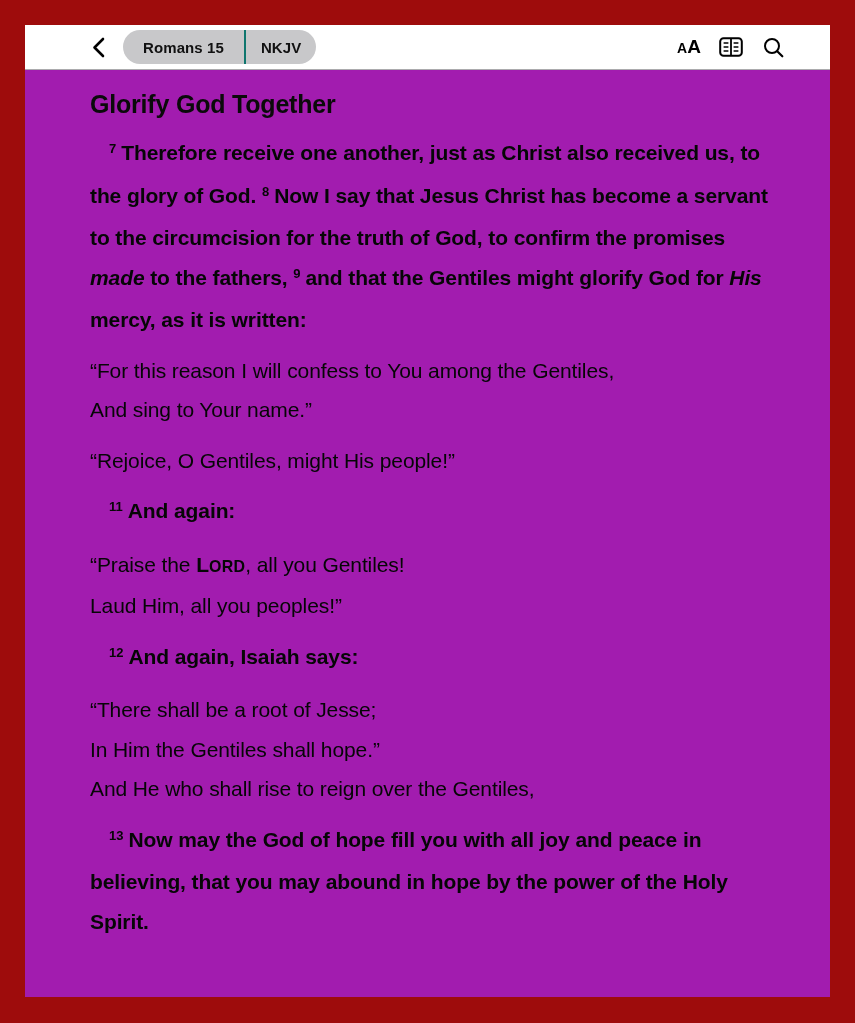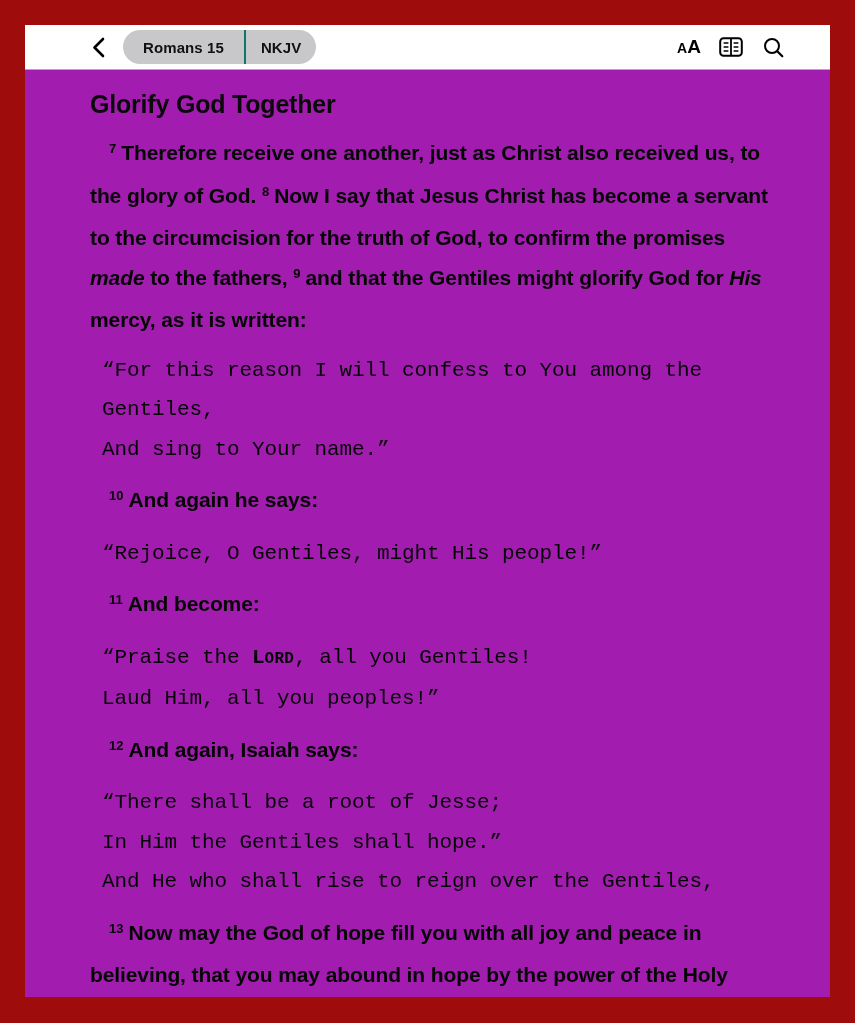--- a/index.html
+++ b/index.html
@@ -73,21 +73,21 @@
   }
   .section-heading {
     font-size: 25px;
     font-weight: 700;
     letter-spacing: -0.2px;
     margin: 8px 0 14px 0;
     color: #0a0a0a;
   }
   .scripture { font-size: 21px; line-height: 39.5px; letter-spacing: -0.1px; color: #060606; }
   .para { text-indent: 19px; margin: 0 0 11px 0; font-weight: bold; }
-  .poetry { margin: 0 0 11px 12px; font-family: Liberation Mono, monospace; }
+  .poetry { margin: 0 0 11px 0; }
   .poetry-line { text-indent: 0; }
   .verse-num {
     font-size: 13px;
     position: relative;
     top: -7px;
     margin-right: 5px;
     letter-spacing: 0;
   }
   .it { font-style: italic; }
   .lord { font-weight: 700; }
@@ -147,25 +147,24 @@
   </div>
 
   <div class="content">
     <h1 class="section-heading">Glorify God Together</h1>
     <div class="scripture" id="scripture">
         <p class="para"><span class="verse-num">7</span><span>Therefore receive one another, just as Christ also received us, to the glory of God. </span><span class="verse-num">8</span><span>Now I say that Jesus Christ has become a servant to the circumcision for the truth of God, to confirm the promises </span><span class="it">made</span><span> to the fathers, </span><span class="verse-num">9</span><span>and that the Gentiles might glorify God for </span><span class="it">His</span><span> mercy, as it is written:</span></p>
         <div class="poetry">
           <div class="poetry-line"><span>“For this reason I will confess to You among the Gentiles,</span></div>
           <div class="poetry-line"><span>And sing to Your name.”</span></div>
         </div>
-        <p class="para"><span class="verse-num">10</span><span>And again he says:</span></p>
         <div class="poetry">
           <div class="poetry-line"><span>“Rejoice, O Gentiles, might His people!”</span></div>
         </div>
-        <p class="para"><span class="verse-num">11</span><span>And become:</span></p>
+        <p class="para"><span class="verse-num">11</span><span>And again:</span></p>
         <div class="poetry">
           <div class="poetry-line"><span>“Praise the </span><span class="lord">L<span class="sc">ORD</span></span><span>, all you Gentiles!</span></div>
           <div class="poetry-line"><span>Laud Him, all you peoples!”</span></div>
         </div>
         <p class="para"><span class="verse-num">12</span><span>And again, Isaiah says:</span></p>
         <div class="poetry">
           <div class="poetry-line"><span>“There shall be a root of Jesse;</span></div>
           <div class="poetry-line"><span>In Him the Gentiles shall hope.”</span></div>
           <div class="poetry-line"><span>And He who shall rise to reign over the Gentiles,</span></div>
         </div>

